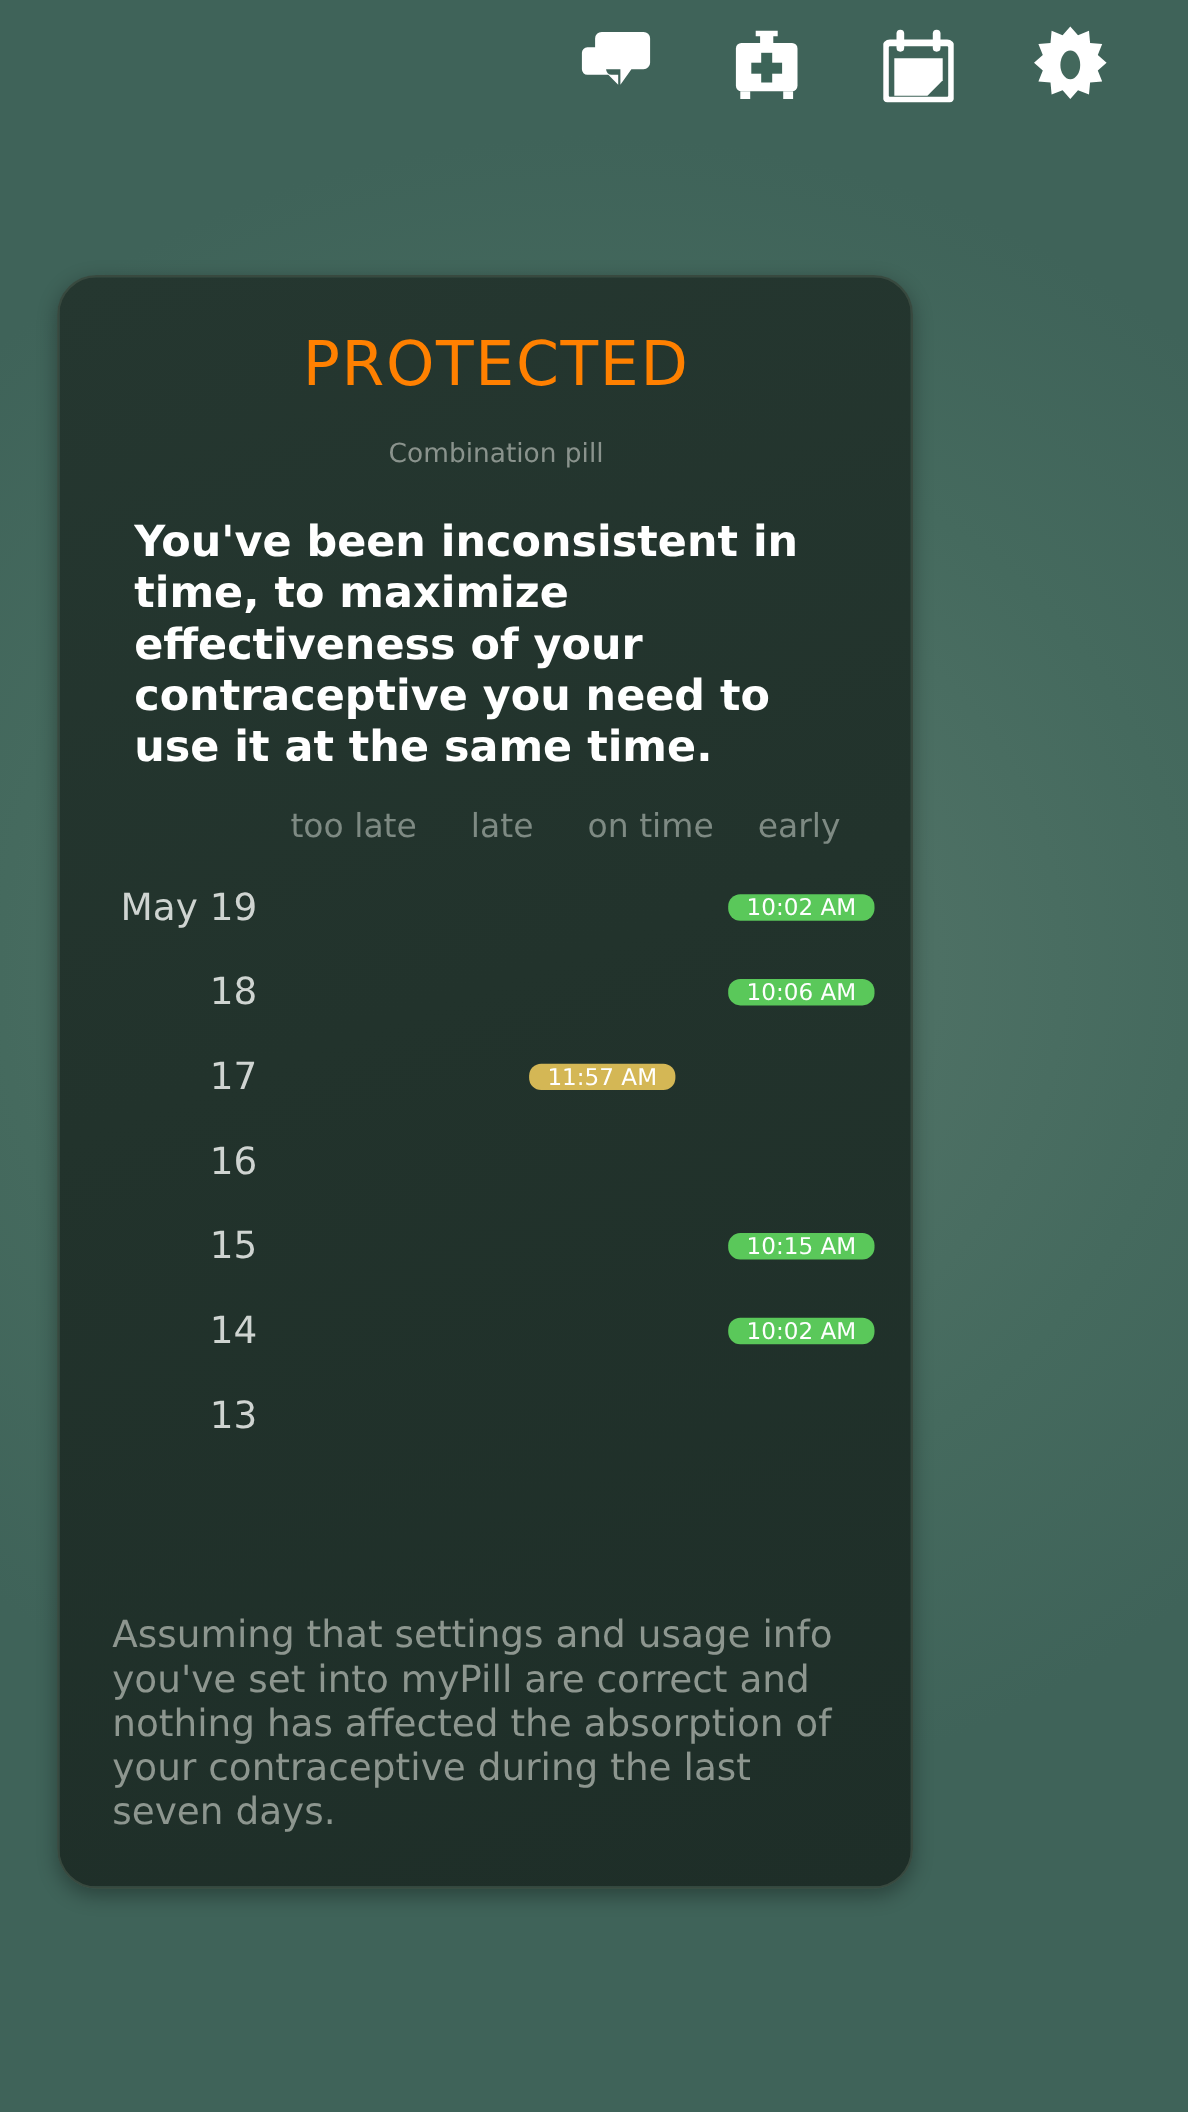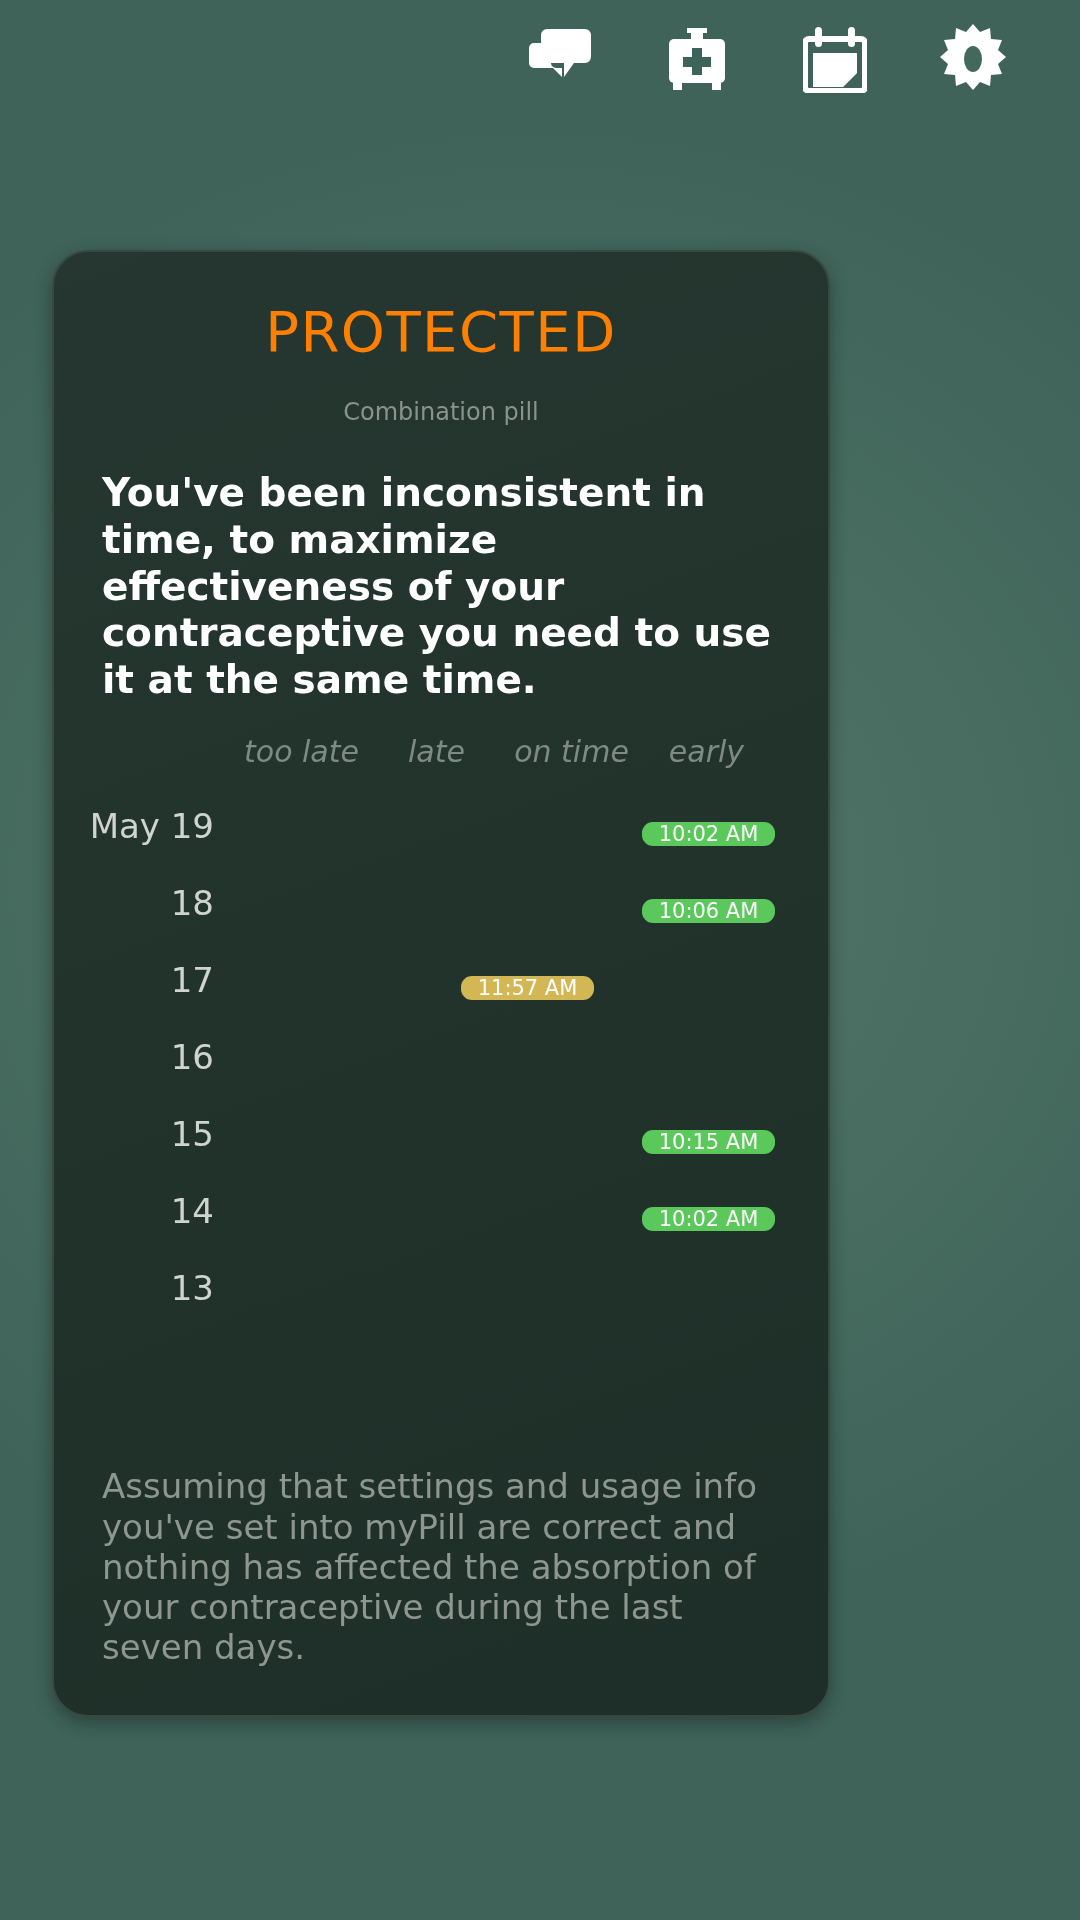--- a/index.html
+++ b/index.html
@@ -44,20 +44,21 @@
     position: absolute;
     left: 52px;
     top: 250px;
     width: 778px;
     height: 1467px;
     border-radius: 36px;
     background: linear-gradient(160deg, #253730 0%, #22332c 45%, #1e2e28 100%);
     border: 2px solid #38493f;
     box-shadow: 0 6px 18px rgba(0,0,0,0.32);
     overflow: hidden;
+    padding-left: 20px;
   }
 
   .status-title {
     margin-top: 52px;
     text-align: center;
     color: #ff8000;
     font-size: 56px;
     font-weight: 400;
     letter-spacing: 1.5px;
     line-height: 1;
@@ -81,33 +82,32 @@
 
   
   .grid-wrap {
     margin: 30px 0 0 0;
     padding: 0 6px 0 0;
   }
 
   .grid-head {
     display: flex;
     padding-left: 180px;
-    margin-bottom: 4px;
-    font-style: italic;
+    margin-bottom: 20px;
   }
   .grid-head .col-label {
     flex: 0 0 135px;
     text-align: center;
     color: #7e8a83;
     font-size: 30px;
   }
 
   .grid-row {
     display: flex;
-    align-items: flex-end;
+    align-items: center;
     height: 73px;
     margin-bottom: 4px;
     gap: 46px;
   }
   .row-date {
     flex: 0 0 180px;
     display: flex;
     align-items: center;
     justify-content: flex-end;
     padding-right: 20px;

